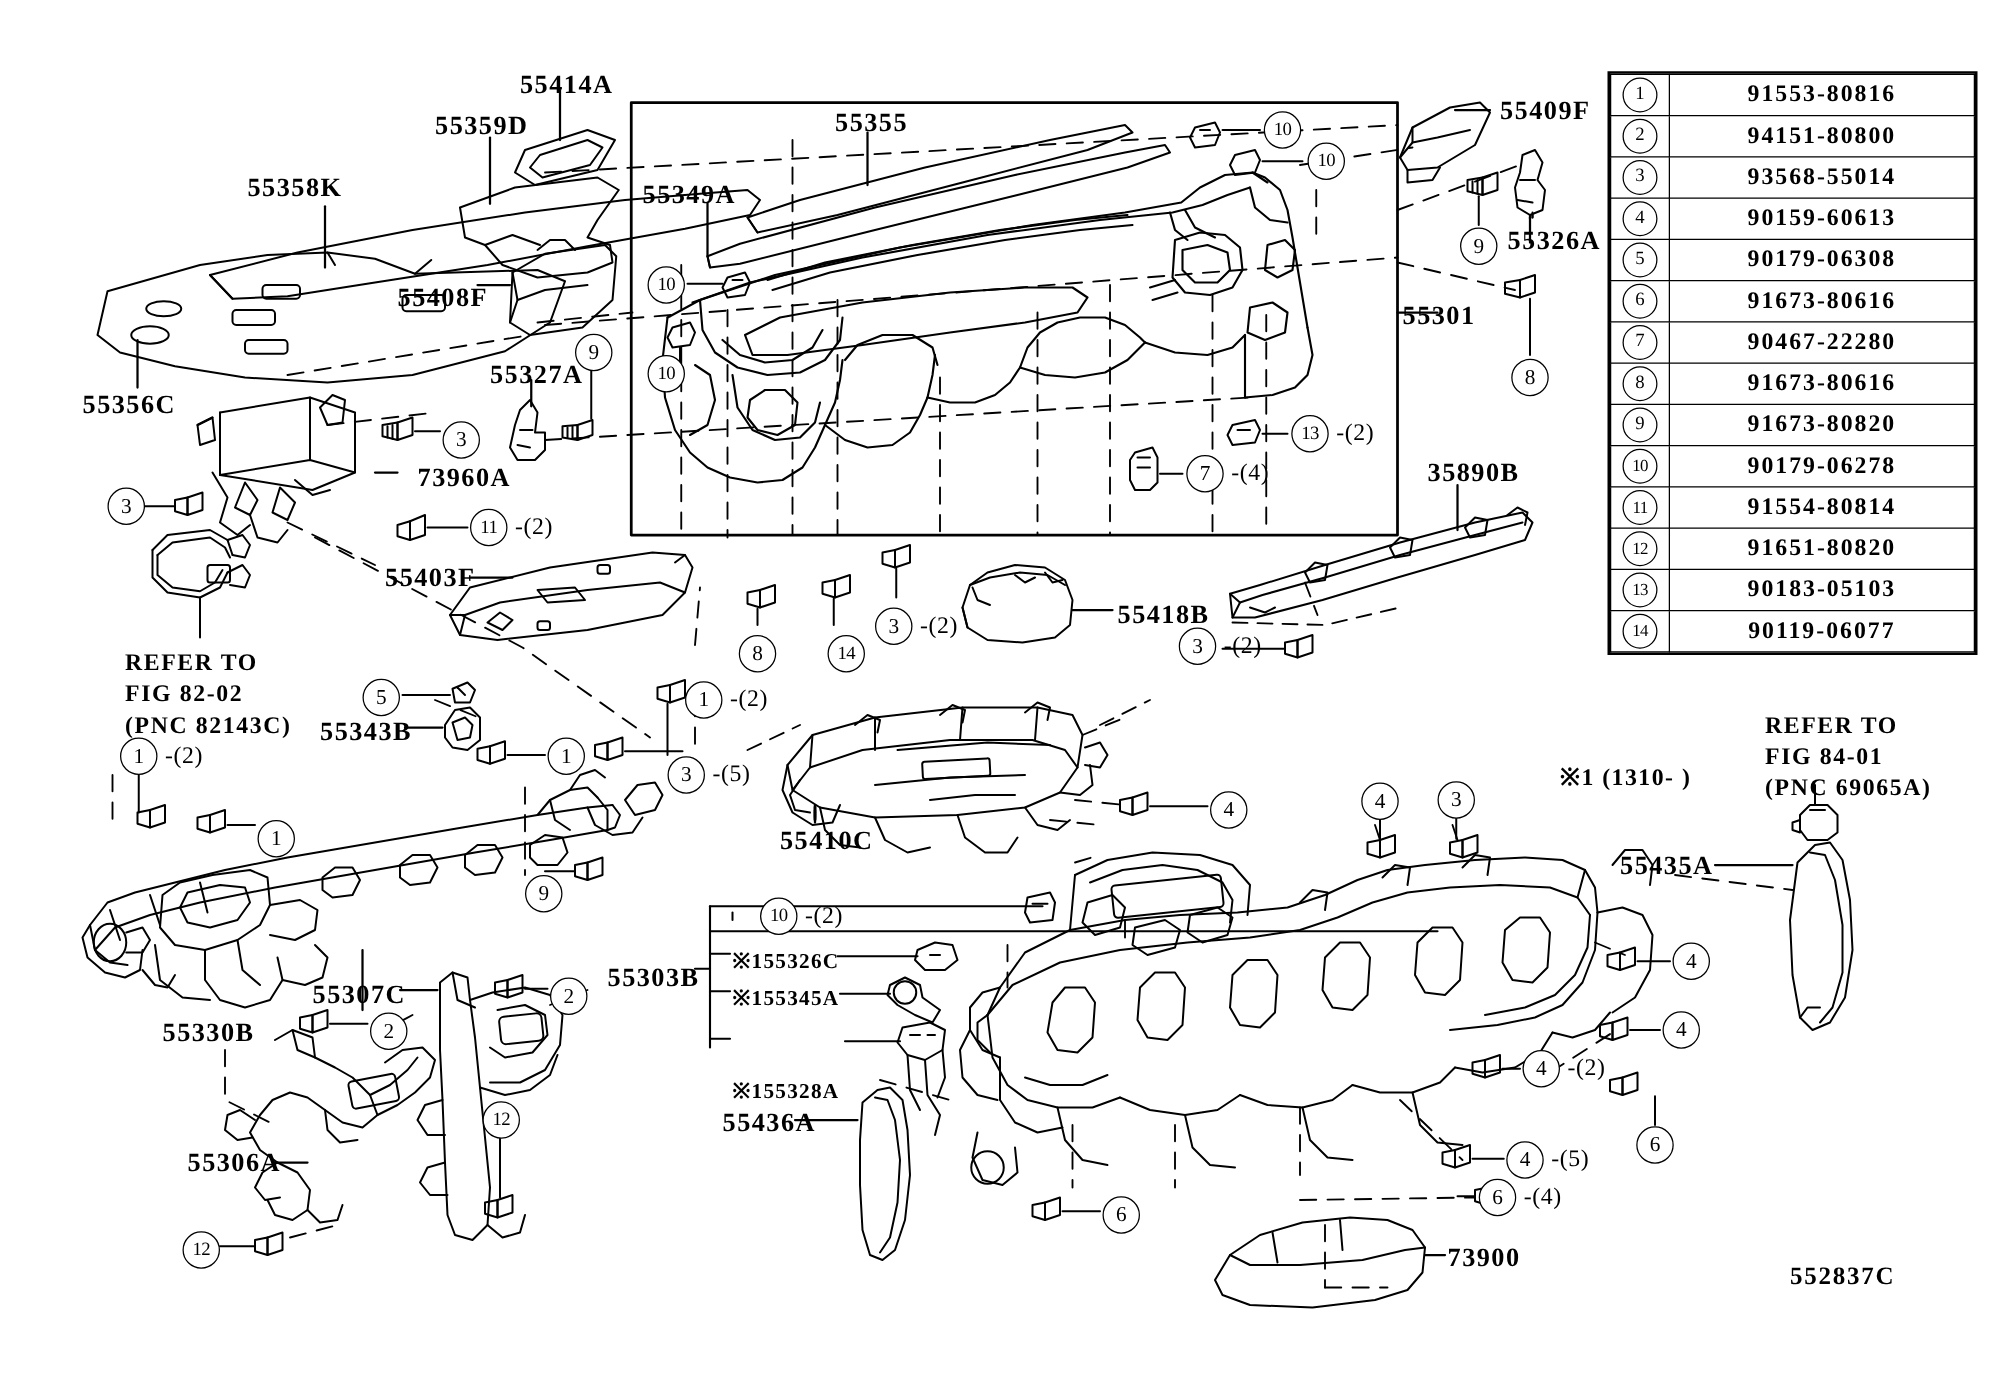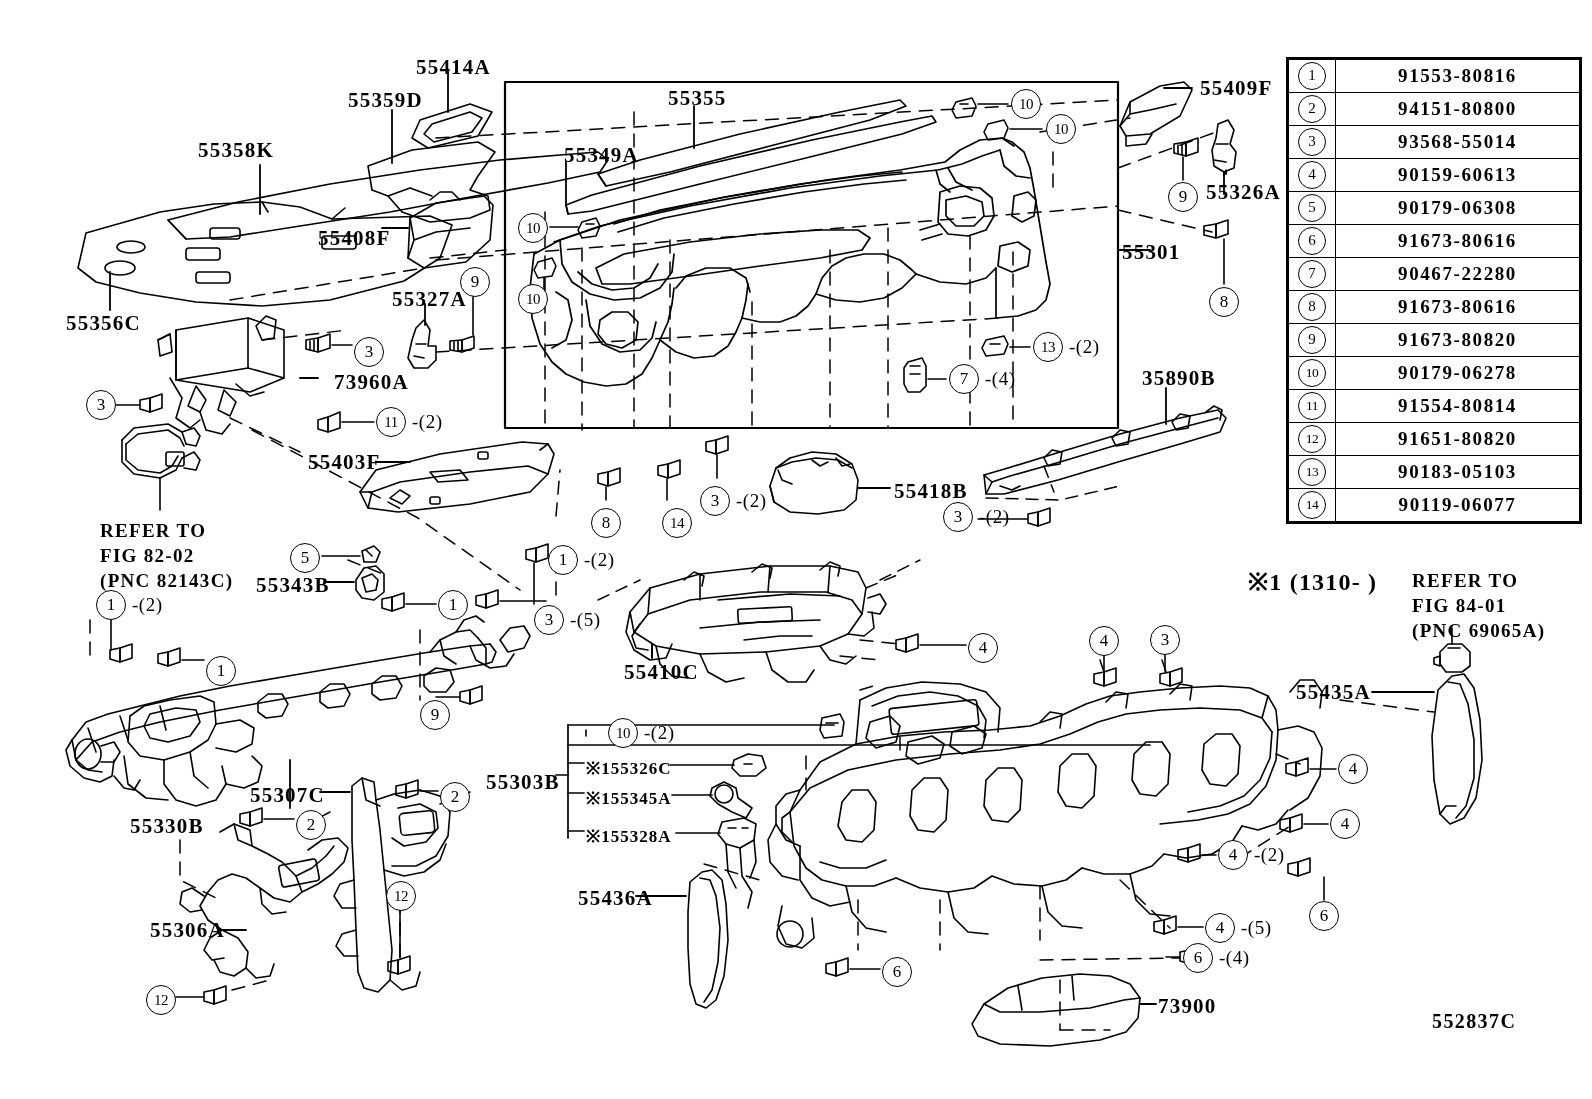--- a/index.html
+++ b/index.html
@@ -36,23 +36,24 @@
     position:absolute;
     font-family:"Liberation Serif", serif;
     font-weight:bold;
     font-size:20px;
     letter-spacing:1.4px;
   }
   .noteref{
     position:absolute;
     font-family:"Liberation Serif", serif;
     font-weight:bold;
-    font-size:24px;
+    font-size:19px;
     letter-spacing:1.2px;
     white-space:nowrap;
+    margin-top:44px;
   }
 
   
   #parts-table{
     position:absolute;
     left:1286px;top:57px;
     width:292px;
     border:2.4px solid #000;
     border-collapse:collapse;
     background:#fff;
@@ -803,31 +804,31 @@
       <div class="lbl" style="left: 416px; top: 57px;">55414A</div>
       <div class="lbl" style="left: 318px; top: 228px;">55408F</div>
       <div class="lbl" style="left: 392px; top: 289px;">55327A</div>
       <div class="lbl" style="left: 334px; top: 372px;">73960A</div>
       <div class="lbl" style="left: 308px; top: 452px;">55403F</div>
       <div class="lbl" style="left: 256px; top: 575px;">55343B</div>
       <div class="lbl" style="left: 130px; top: 816px;">55330B</div>
       <div class="lbl" style="left: 150px; top: 920px;">55306A</div>
       <div class="lbl" style="left: 250px; top: 785px;">55307C</div>
       <div class="lbl" style="left: 668px; top: 88px;">55355</div>
-      <div class="lbl" style="left: 564px; top: 145px;">55349A</div>
+      <div class="lbl" style="left: 514px; top: 145px;">55349A</div>
       <div class="lbl" style="left: 1122px; top: 242px; text-align: right;">55301</div>
       <div class="lbl" style="left: 1200px; top: 78px;">55409F</div>
       <div class="lbl" style="left: 1206px; top: 182px;">55326A</div>
       <div class="lbl" style="left: 1142px; top: 368px;">35890B</div>
       <div class="lbl" style="left: 894px; top: 481px;">55418B</div>
       <div class="lbl" style="left: 624px; top: 662px;">55410C</div>
       <div class="lbl" style="left: 486px; top: 772px;">55303B</div>
       <div class="lbl sm" style="left: 586px; top: 760px;">※155326C</div>
       <div class="lbl sm" style="left: 586px; top: 790px;">※155345A</div>
-      <div class="lbl sm" style="left: 586px; top: 828px;">※155328A</div>
+      <div class="lbl sm" style="left: 586px; top: 864px;">※155328A</div>
       <div class="lbl" style="left: 578px; top: 888px;">55436A</div>
       <div class="lbl" style="left: 1296px; top: 682px;">55435A</div>
       <div class="lbl" style="left: 1158px; top: 996px;">73900</div>
     </div>
 
 <div id="callouts">
       <div class="callout" style="left: 354px; top: 337px;">3</div>
       <div class="callout" style="left: 86px; top: 390px;">3</div>
       <div class="callout" style="left: 460px; top: 267px;">9</div>
       <div class="callout two" style="left: 518px; top: 213px;">10</div>

